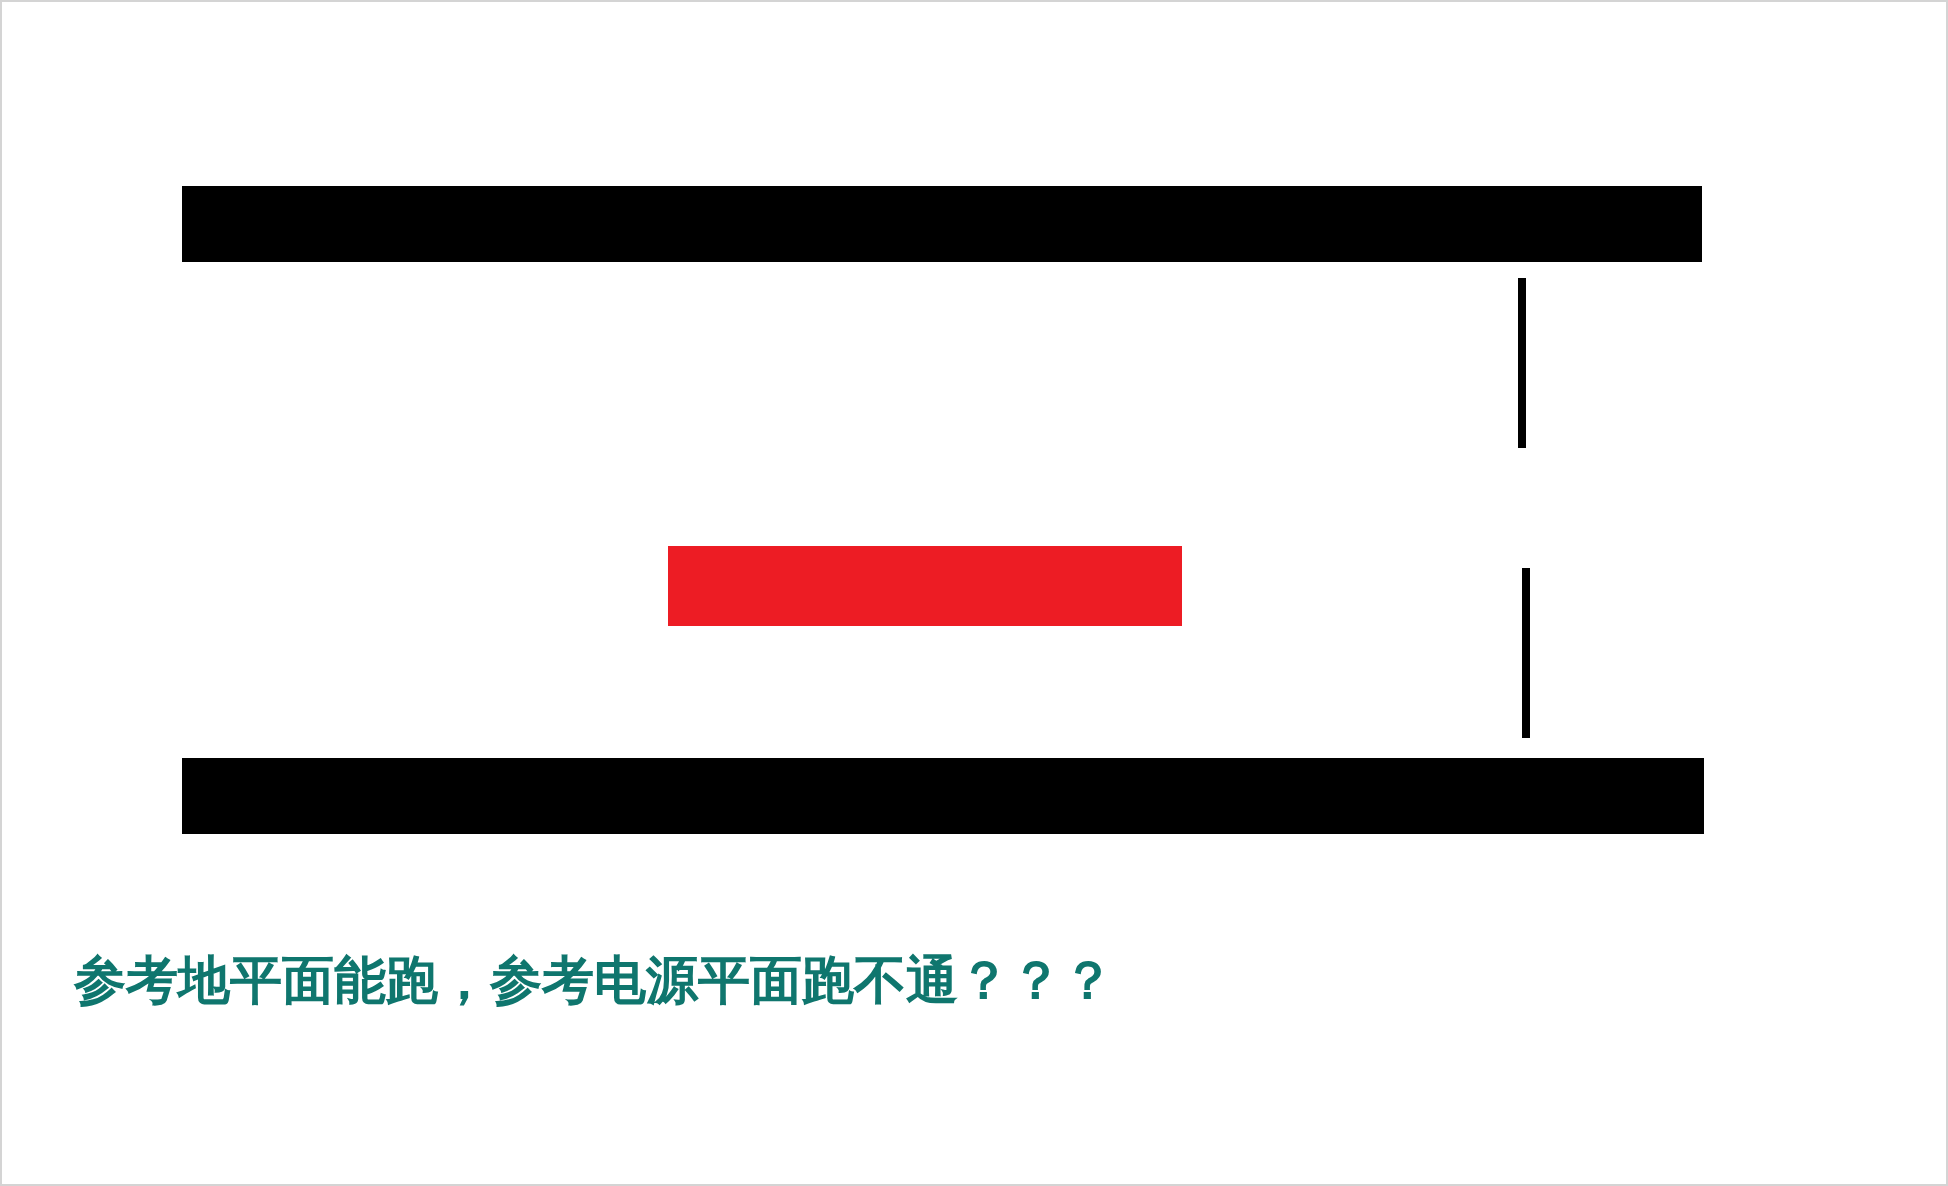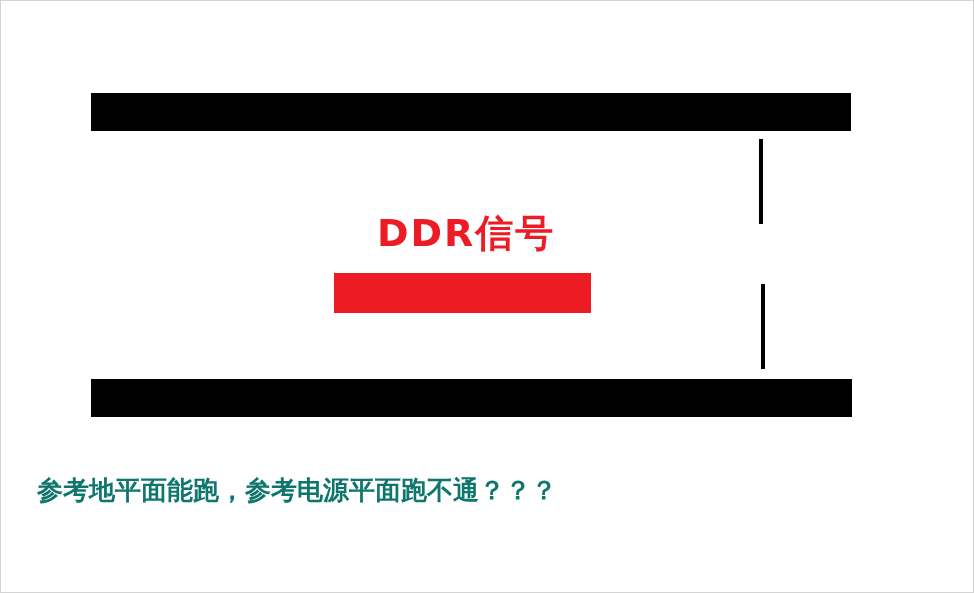--- a/index.html
+++ b/index.html
@@ -10,21 +10,20 @@
   .vline { position:absolute; background:#000; }
   .txt { position:absolute; white-space:nowrap; font-family:"DejaVu Sans", sans-serif; font-weight:bold; }
 </style>
 </head>
 <body>
 
 <div class="frame">
 
   <div class="plane" style="left:90px; top:92px; width:760px; height:38px;"></div>
 
-  <div class="txt" style="left:376px; top:207px; font-size:38px; color:#ed1c24; letter-spacing:2px;">DDR信号</div>
 
   <div class="signal" style="left:333px; top:272px; width:257px; height:40px; background:#ed1c24;"></div>
 
   <div class="vline" style="left:758px; top:138px; width:4px; height:85px;"></div>
 
 
   <div class="vline" style="left:760px; top:283px; width:4px; height:85px;"></div>
 
   <div class="plane" style="left:90px; top:378px; width:761px; height:38px;"></div>
 

